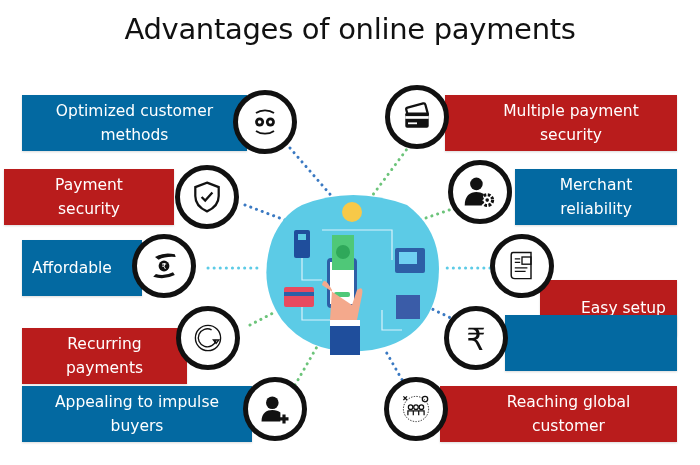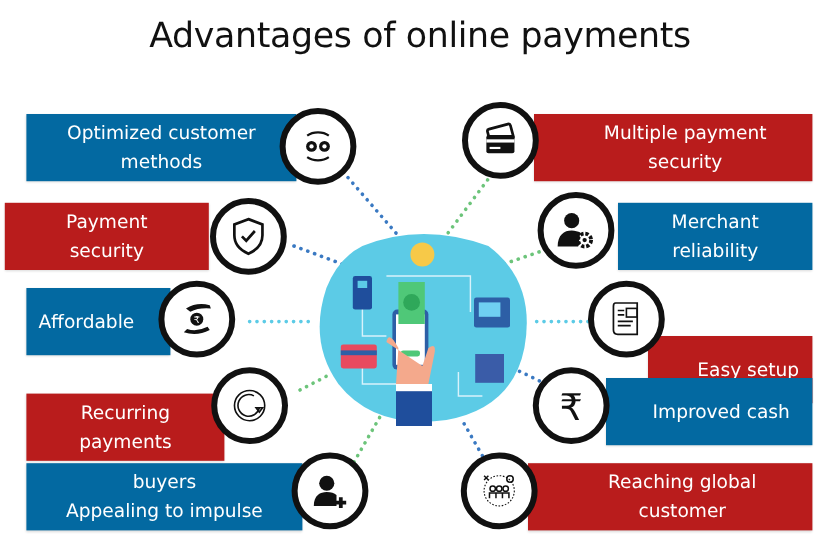--- a/index.html
+++ b/index.html
@@ -52,22 +52,22 @@
     </div>
 </div>
 <div class="box mid" style="left:22px;top:328px;width:165px;">
   <div>
       <span>Recurring</span>
       <span>payments</span>
     </div>
 </div>
 <div class="box dark" style="left:22px;top:386px;width:230px;">
   <div>
+      <span>Appealing to impulse</span>
       <span>buyers</span>
-      <span>Appealing to impulse</span>
     </div>
 </div>
 
 <div class="box mid" style="left:445px;top:95px;width:232px;padding-left:20px;">
   <div>
       <span>Multiple payment</span>
       <span>security</span>
     </div>
 </div>
 <div class="box dark" style="left:515px;top:169px;width:162px;padding-left:0;">
@@ -76,21 +76,20 @@
       <span>reliability</span>
     </div>
 </div>
 <div class="box mid" style="left:540px;top:240px;width:137px;padding-left:30px;margin-top:40px;">
   <div>
       <span>Easy setup</span>
     </div>
 </div>
 <div class="box dark" style="left:505px;top:315px;width:172px;padding-left:20px;">
   <div>
-      <span>Improved cash</span>
     </div>
 </div>
 <div class="box mid" style="left:440px;top:386px;width:237px;padding-left:20px;align-items:center;">
   <div>
       <span>Reaching global</span>
       <span>customer</span>
     </div>
 </div>
 
 <div class="circ" style="left:233px;top:90px;">

